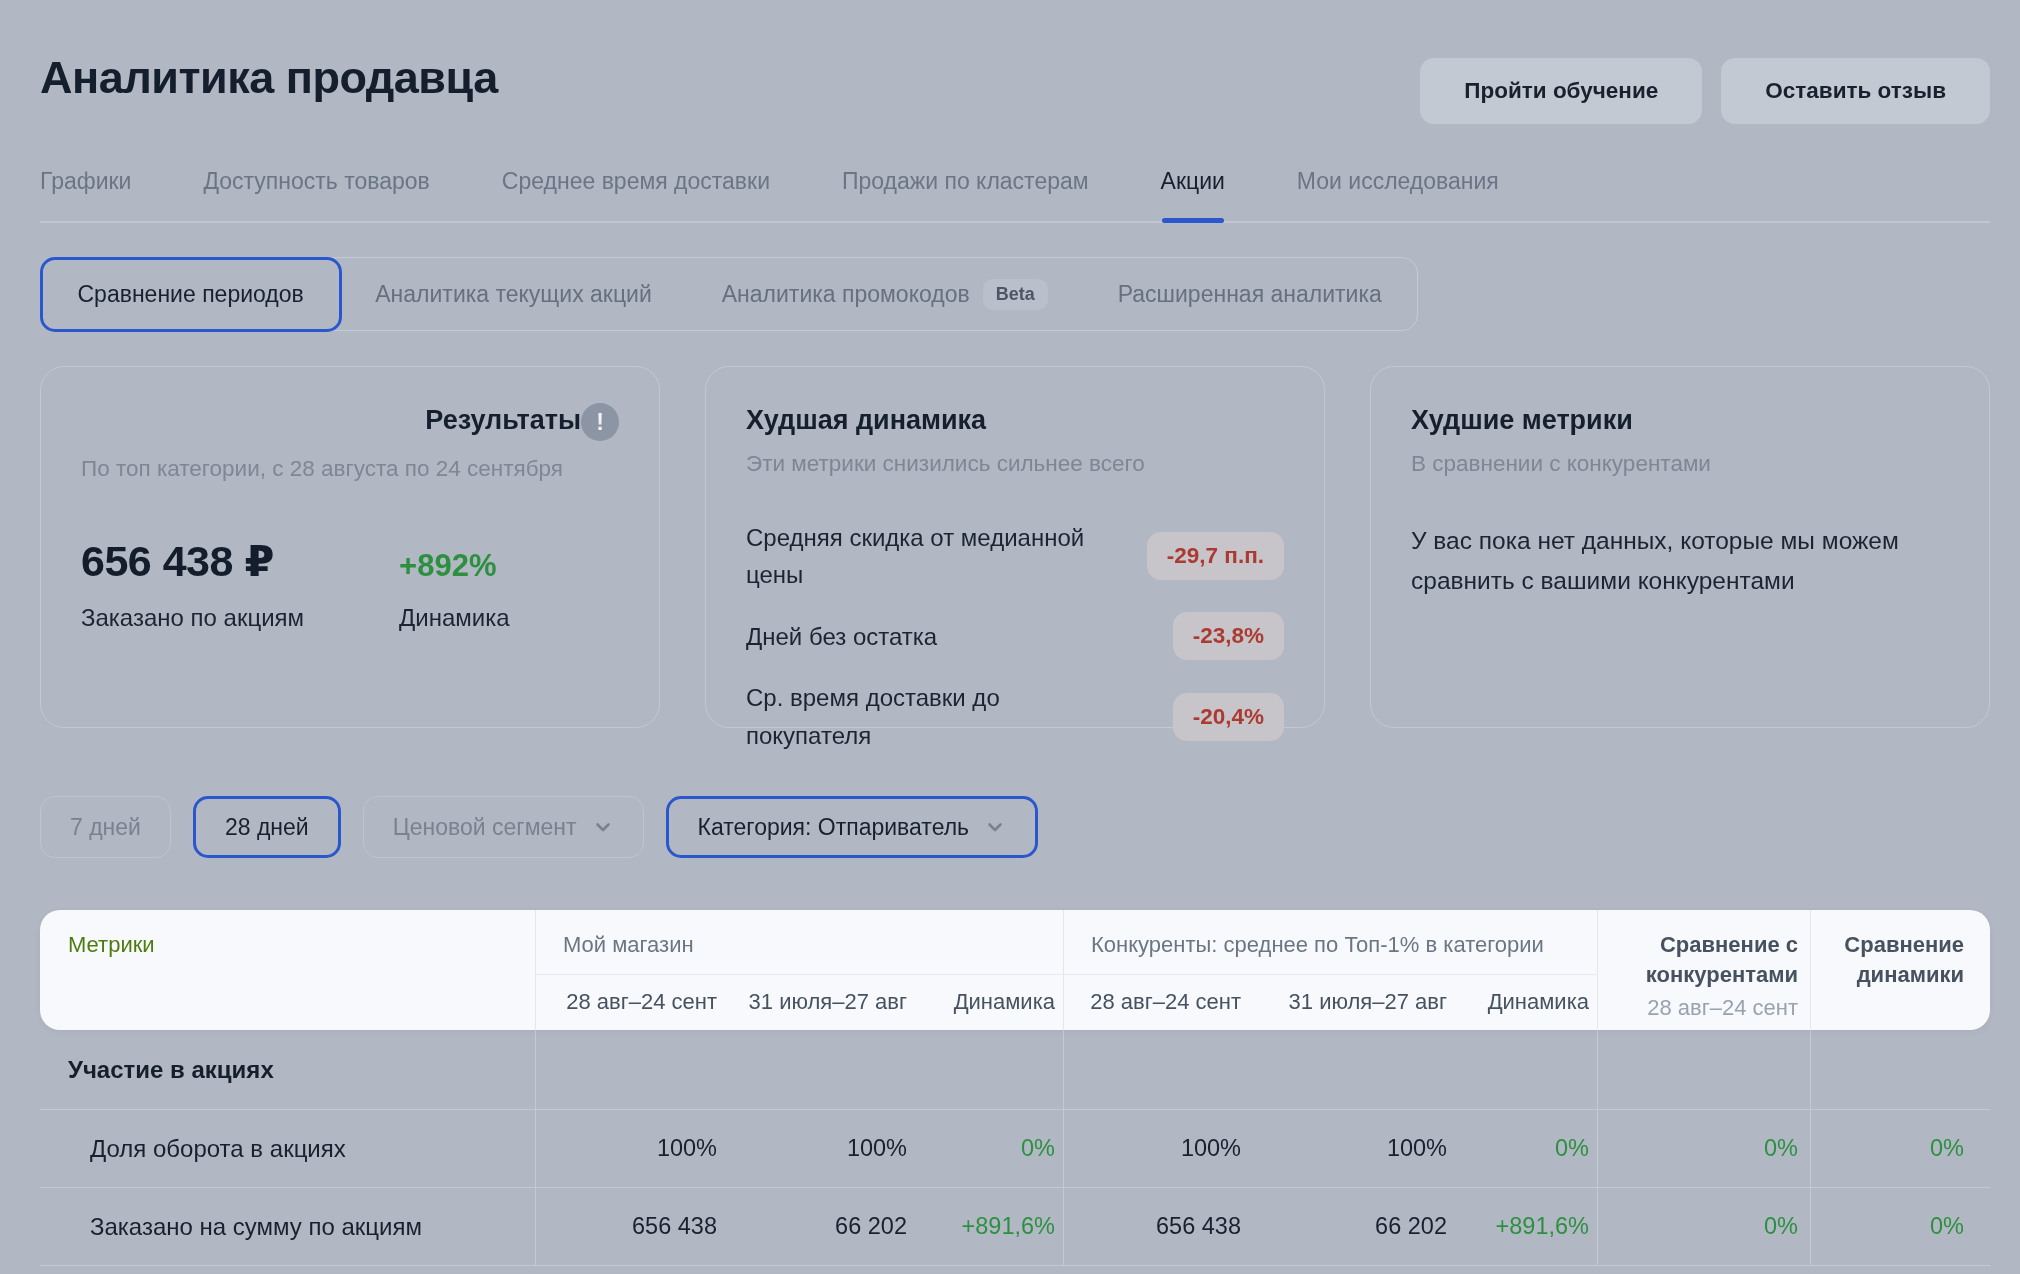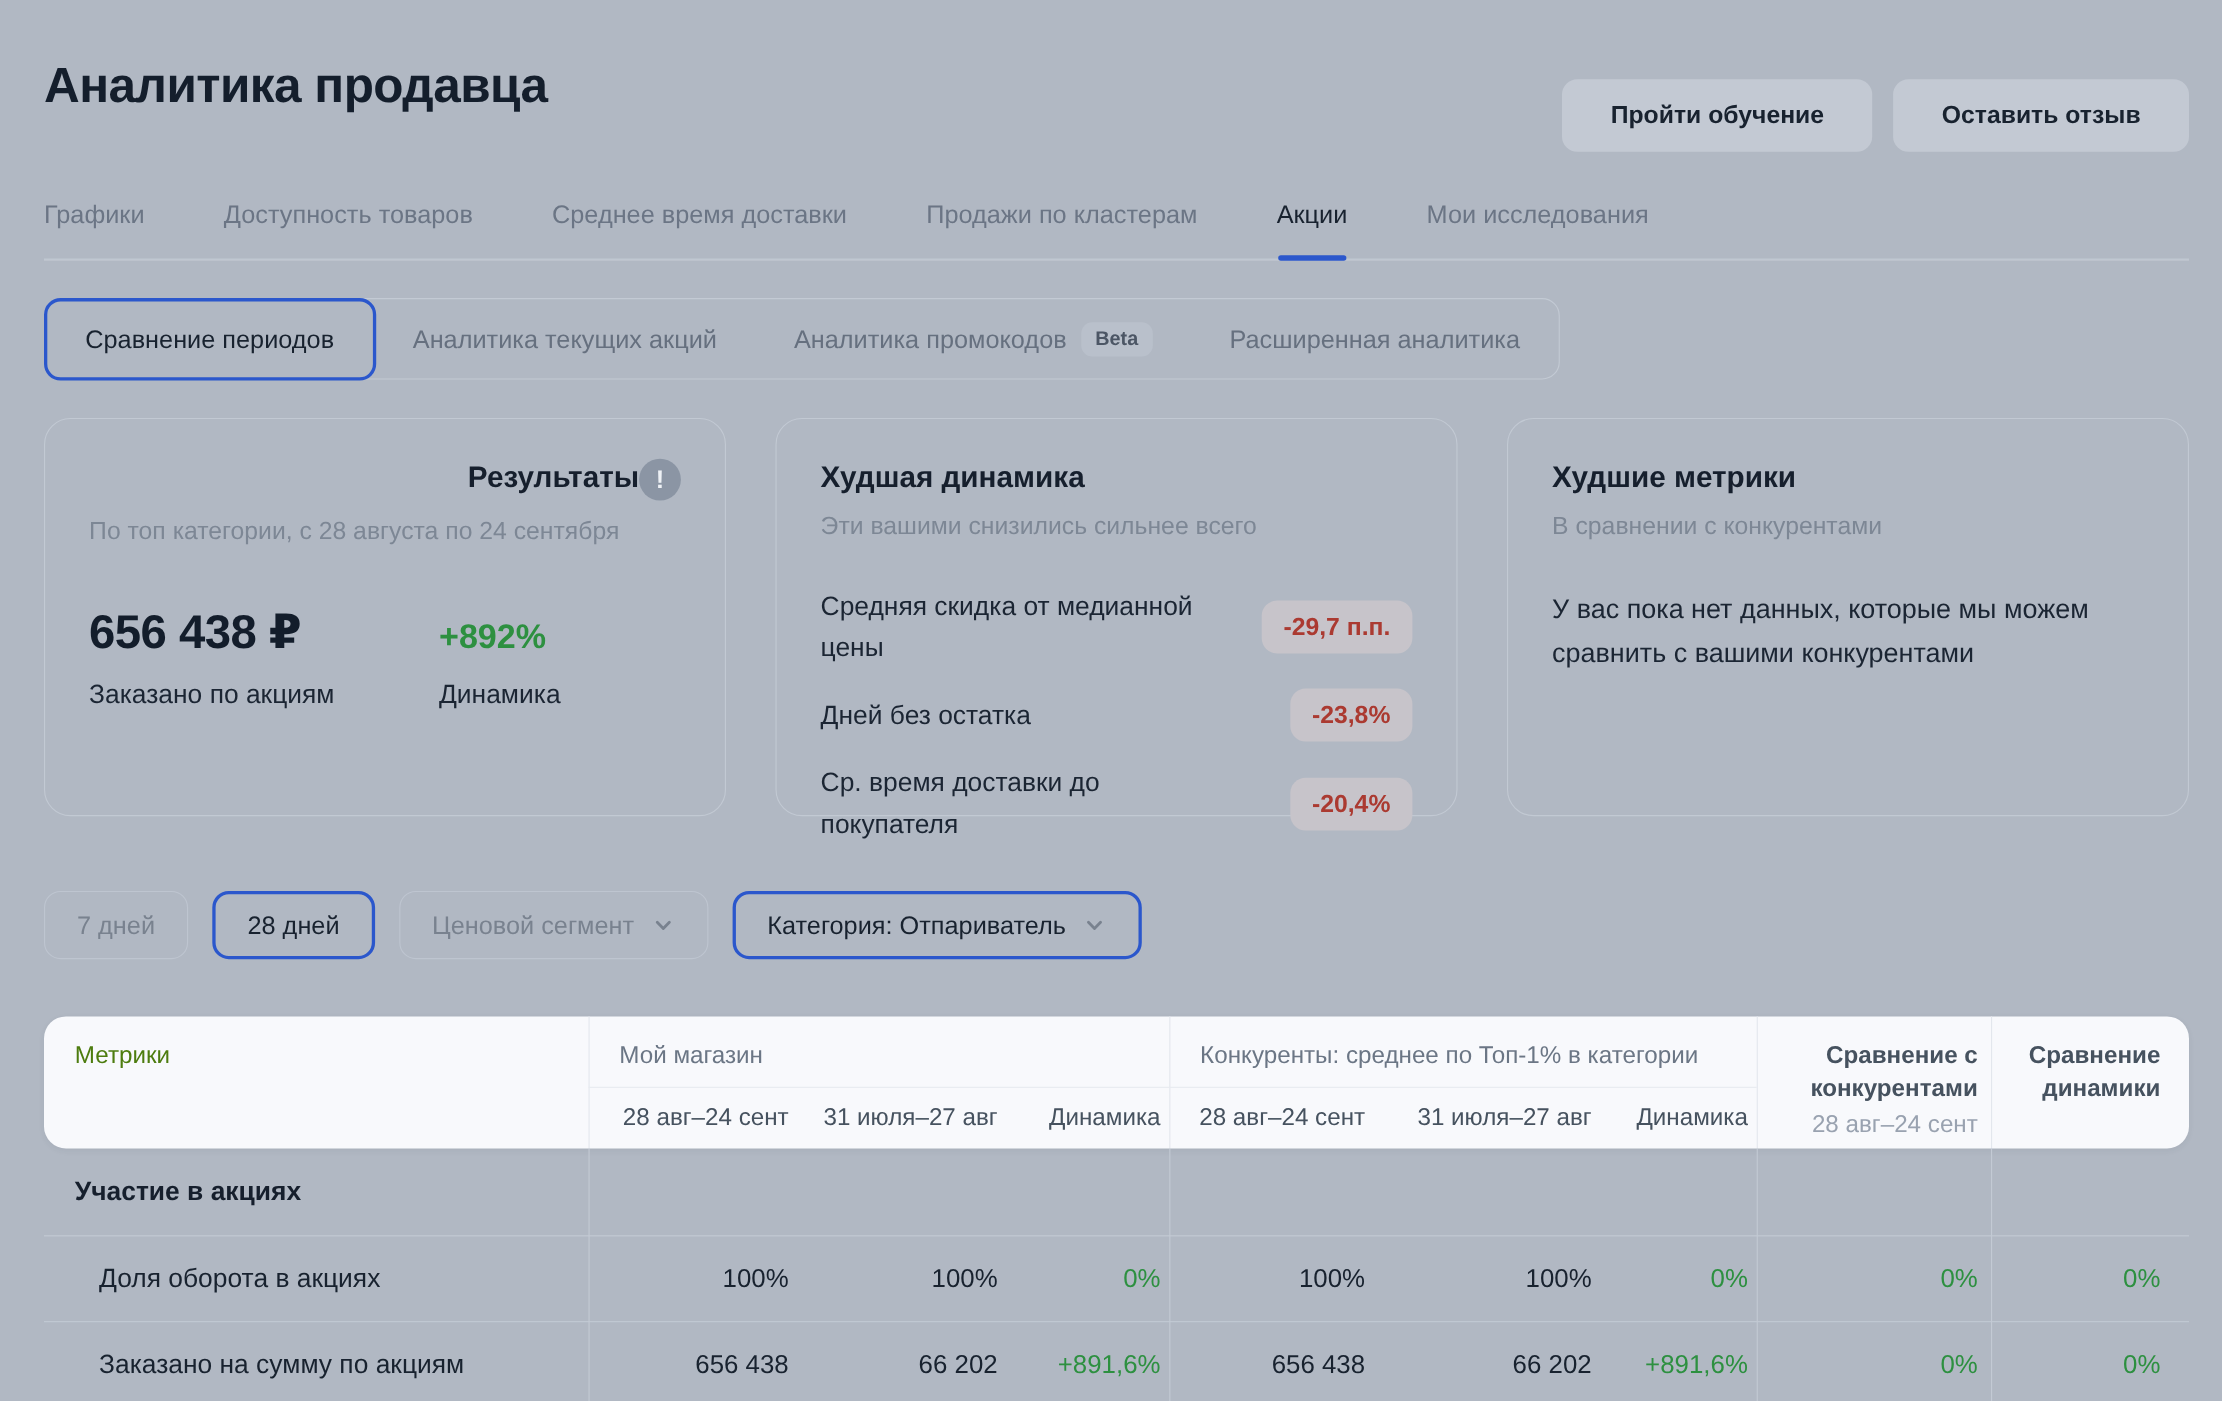--- a/index.html
+++ b/index.html
@@ -9,21 +9,21 @@
     font-family:"Liberation Sans","DejaVu Sans",sans-serif;
     color:#18222f;
     -webkit-font-smoothing:antialiased;
   }
   .page { width:2020px; height:1274px; position:relative; }
   .content { margin-left:40px; width:1950px; }
 
   
   .header-row { display:flex; justify-content:space-between; align-items:flex-start; padding-top:52px; }
   .page-title { font-size:45px; font-weight:700; letter-spacing:-0.5px; color:#141e2c; }
-  .header-actions { display:flex; gap:19px; margin-top:20px;align-items:flex-end; }
+  .header-actions { display:flex; gap:19px; margin-top:6px;align-items:flex-end; }
   .hbtn {
     height:66px; padding:0 44px; border:none; border-radius:14px;
     background:#c3c9d3; color:#18222f; font-size:22.5px; font-weight:700;
     font-family:inherit; cursor:pointer; white-space:nowrap;
   }
 
   
   .tabs { display:flex; gap:72px; margin-top:44px; border-bottom:2px solid #c0c7d1; }
   .tab { font-size:23px; color:#6b7585; padding-bottom:26px; position:relative; cursor:pointer; white-space:nowrap; }
   .tab.active { color:#18222f; }
@@ -175,21 +175,21 @@
         <div class="results-grid">
           <div class="big-number">656 438 ₽</div>
           <div class="dyn-number">+892%</div>
           <div class="num-label">Заказано по акциям</div>
           <div class="num-label">Динамика</div>
         </div>
       </div>
 
       <div class="card">
         <div class="card-title">Худшая динамика</div>
-        <div class="card-subtitle">Эти вашими снизились сильнее всего</div>
+        <div class="card-subtitle">Эти метрики снизились сильнее всего</div>
         <div class="wd-list">
           <div class="wd-row">
             <div class="wd-label">Средняя скидка от медианной цены</div>
             <div class="wd-badge">-29,7 п.п.</div>
           </div>
           <div class="wd-row">
             <div class="wd-label">Дней без остатка</div>
             <div class="wd-badge">-23,8%</div>
           </div>
           <div class="wd-row">

